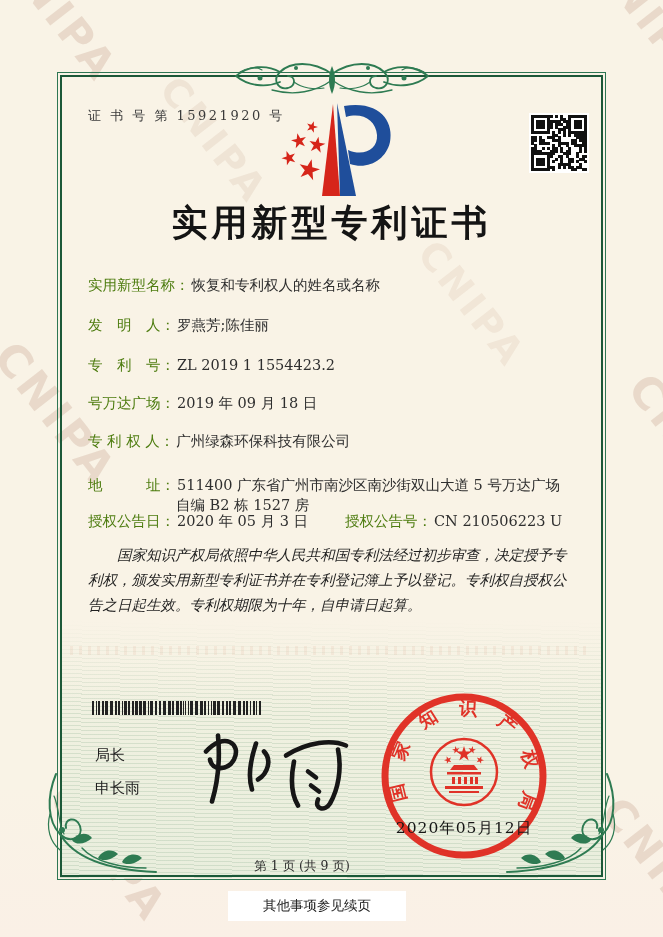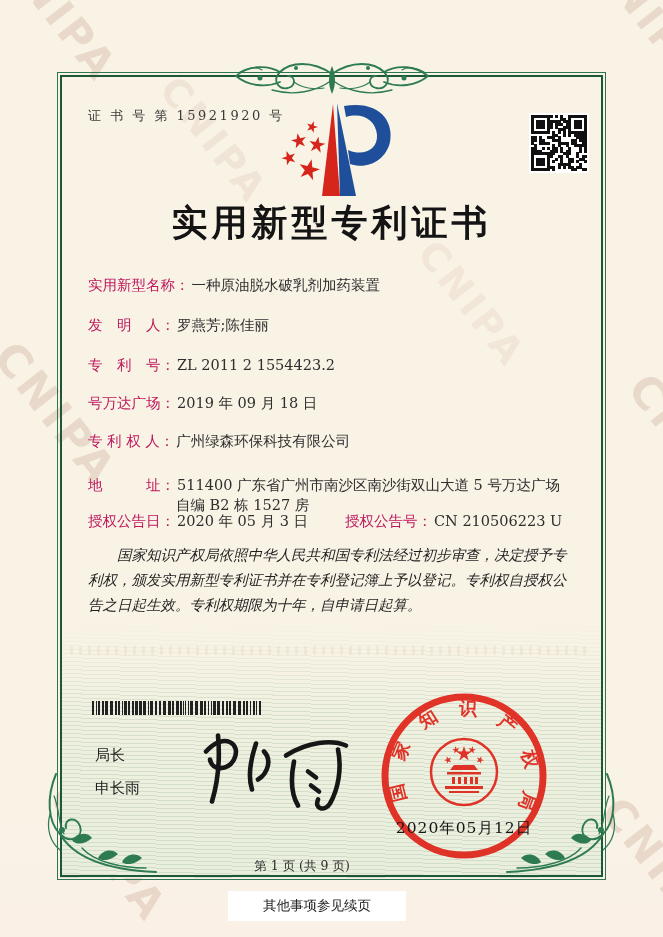--- a/index.html
+++ b/index.html
@@ -40,21 +40,21 @@
   }
   .logo{position:absolute;left:280px;top:100px;width:116px;height:100px;z-index:3;}
   .qr{position:absolute;left:529px;top:113px;width:60px;height:60px;background:#fff;z-index:3;padding:2px;box-sizing:border-box;}
   .qr-inner{position:relative;width:100%;height:100%;}
   .qr-inner div{position:absolute;background:#111;}
   .title{
     position:absolute;left:57px;top:199px;width:549px;z-index:3;text-align:center;
     font-size:36px;font-weight:600;letter-spacing:4px;color:#141414;
   }
   .row{position:absolute;left:88px;z-index:3;font-size:14.5px;color:#2e2e2e;white-space:nowrap;}
-  .row .lab{color:#be185d;}
+  .row .lab{color:#4d7c0f;}
   .row .val{margin-left:2px;}
   .r1{top:276px}.r2{top:316px}.r3{top:356px}.r4{top:394px}.r5{top:432px}
   .r6{top:476px}.r6b{top:496px;left:174px}.r7{top:512px}
   .pair2{position:absolute;left:257px;}
   .paras{
     position:absolute;left:88px;top:543px;width:492px;z-index:3;
     font-size:14.5px;line-height:25px;color:#1f1f1f;font-style:italic;
   }
   .paras p{margin:0;text-indent:2em;}
   .barcode{position:absolute;left:92px;top:701px;width:172px;height:14px;z-index:3;}
@@ -410,27 +410,27 @@
       <div style="left: 40px; top: 53.3333px; width: 2.96667px; height: 2.96667px;"></div>
       <div style="left: 42.6667px; top: 53.3333px; width: 2.96667px; height: 2.96667px;"></div>
       <div style="left: 50.6667px; top: 53.3333px; width: 2.96667px; height: 2.96667px;"></div>
       <div style="left: 53.3333px; top: 53.3333px; width: 2.96667px; height: 2.96667px;"></div>
     </div>
   </div>
 
 <div class="title">实用新型专利证书</div>
 
 <div class="row r1">
-  <span class="lab">实用新型名称：</span><span class="val">一种原油脱水破乳剂加药装置</span>
+  <span class="lab">实用新型名称：</span><span class="val">恢复和专利权人的姓名或名称</span>
 </div>
 <div class="row r2">
   <span class="lab">发　明　人：</span><span class="val">罗燕芳;陈佳丽</span>
 </div>
 <div class="row r3">
-  <span class="lab">专　利　号：</span><span class="val">ZL 2011 2 1554423.2</span>
+  <span class="lab">专　利　号：</span><span class="val">ZL 2019 1 1554423.2</span>
 </div>
 <div class="row r4">
   <span class="lab">号万达广场：</span><span class="val">2019 年 09 月 18 日</span>
 </div>
 <div class="row r5">
   <span class="lab">专 利 权 人：</span><span class="val">广州绿森环保科技有限公司</span>
 </div>
 <div class="row r6">
   <span class="lab">地　　　址：</span><span class="val">511400 广东省广州市南沙区南沙街双山大道 5 号万达广场</span>
 </div>

